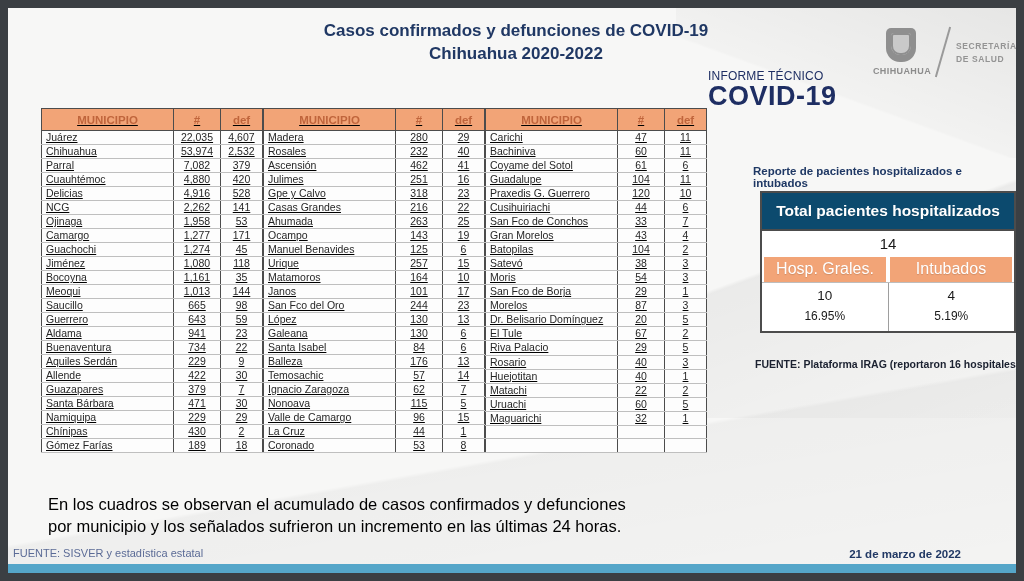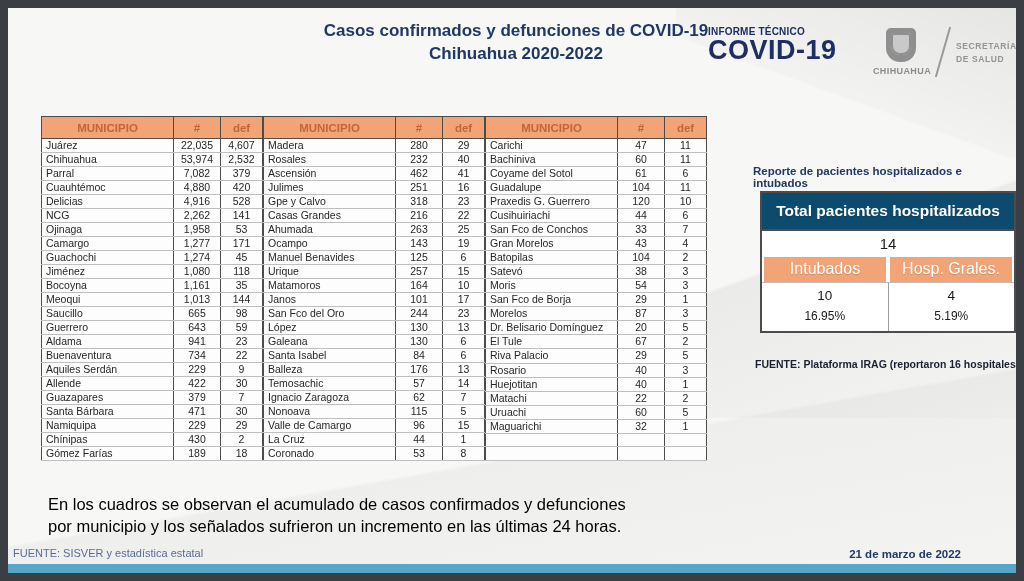--- a/index.html
+++ b/index.html
@@ -19,36 +19,36 @@
     background:linear-gradient(200deg, rgba(0,0,0,0.07) 0%, rgba(0,0,0,0.02) 55%, rgba(0,0,0,0) 56%); }
   .deco2 { right:0; top:150px; width:420px; height:260px;
     background:linear-gradient(160deg, rgba(0,0,0,0) 42%, rgba(0,0,0,0.05) 43%, rgba(0,0,0,0.01) 100%); }
   .deco3 { left:0; bottom:8px; width:100%; height:210px;
     background:linear-gradient(170deg, rgba(0,0,0,0) 49%, rgba(0,0,0,0.035) 50%, rgba(0,0,0,0.015) 100%); }
 
   
   .title-block { position:absolute; left:312px; top:12px; width:392px; text-align:center;
     color:#203864; font-weight:bold; font-size:17px; line-height:1.35; }
   .informe { position:absolute; left:700px; top:18px; width:150px; color:#1e2e63; }
-  .informe-l1 { font-size:10px; font-weight:bold; letter-spacing:0.2px; }
+  .informe-l1 { font-size:12px; font-weight:normal; letter-spacing:0.2px;margin-top:43px; }
   .informe-l2 { font-size:27px; font-weight:800; letter-spacing:0.5px; margin-top:-2px; }
   .logo-block { position:absolute; left:862px; top:16px; width:140px; height:60px; }
   .shield { position:absolute; left:16px; top:4px; width:30px; height:34px;
     background:#8f8f8f; border-radius:5px 5px 14px 14px; }
   .shield-inner { position:absolute; left:5px; top:5px; width:20px; height:22px;
     background:#c9c9c9; border-radius:3px 3px 9px 9px; box-shadow:inset 0 0 0 2px #8f8f8f; }
   .shield-word { position:absolute; left:0; top:42px; width:64px; text-align:center;
     font-size:9px; font-weight:bold; color:#8c8c8c; letter-spacing:0.4px; }
   .logo-sep { position:absolute; left:72px; top:2px; width:1.5px; height:52px;
     background:#9a9a9a; transform:rotate(16deg); }
   .ministry { position:absolute; left:86px; top:16px; font-size:8.5px; font-weight:bold;
     color:#949494; letter-spacing:0.6px; line-height:1.5; }
 
   
-  .tables { position:absolute; left:33px; top:108px; display:flex; }
+  .tables { position:absolute; left:33px; top:100px; display:flex;text-decoration:underline; }
   table.muni { border-collapse:collapse; table-layout:fixed; }
   table.muni th {
     background:#f2a477; color:#c0653c; font-size:11.5px; font-weight:bold;
     height:22px; border:1.5px solid #4c4c4c; text-align:center;
   }
   table.muni td {
     font-size:10.5px; color:#262626; height:13.6px; line-height:13px;
     padding:0 4px; border-style:solid; border-width:1px;
     border-color:#bfbfbf #4c4c4c; background:#fdfdfd; white-space:nowrap; overflow:hidden;
   }
@@ -510,22 +510,22 @@
           </tr>
         </tbody>
       </table>
   </div>
 
   <div class="panel-title">Reporte de pacientes hospitalizados e intubados</div>
   <div class="hosp-box">
     <div class="hosp-total-header">Total pacientes hospitalizados</div>
     <div class="hosp-total-value">14</div>
     <div class="hosp-subheads">
+      <div class="hosp-subhead">Hosp. Grales.</div>
       <div class="hosp-subhead">Intubados</div>
-      <div class="hosp-subhead">Hosp. Grales.</div>
     </div>
     <div class="hosp-values">
       <div class="hosp-valcol">
         <div class="hosp-count">10</div>
         <div class="hosp-pct">16.95%</div>
       </div>
       <div class="hosp-valcol">
         <div class="hosp-count">4</div>
         <div class="hosp-pct">5.19%</div>
       </div>

